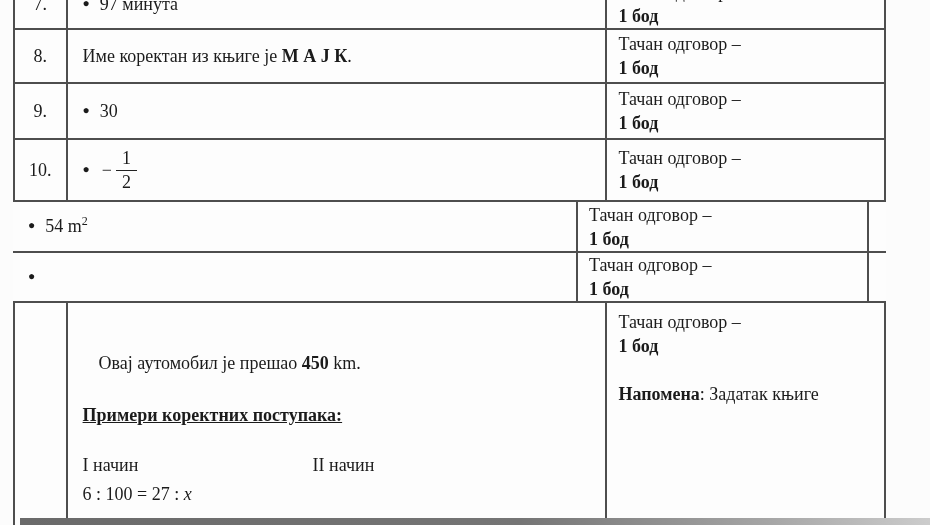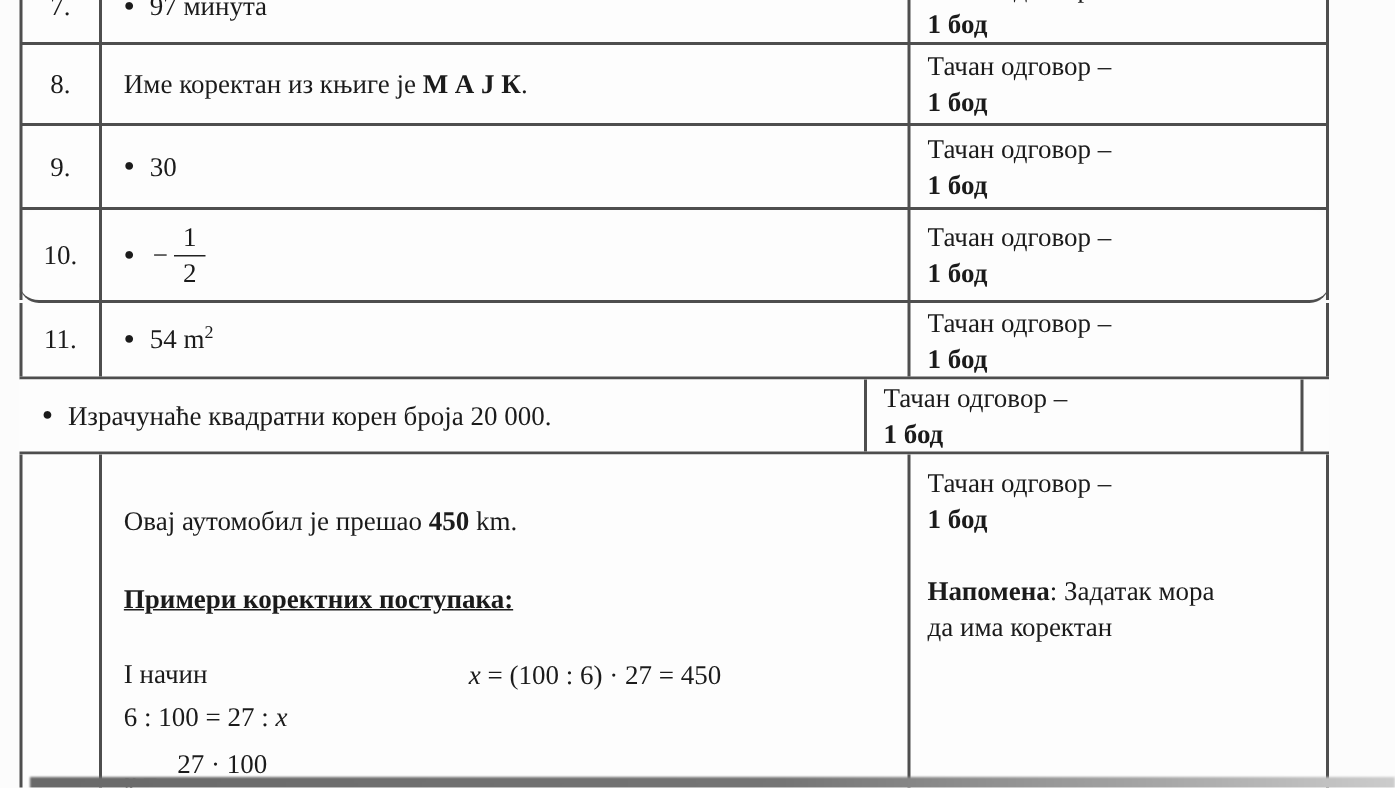--- a/index.html
+++ b/index.html
@@ -12,21 +12,21 @@
     position:relative;width:930px;height:525px;background:#fcfcfc;
     font-family:"Liberation Serif","DejaVu Serif",serif;color:var(--txt);
   }
   .table{
     position:absolute;left:13px;top:0;width:873px;display:flex;flex-direction:column;
   }
   .row{display:flex;border-bottom:2px solid var(--bc);background:#fdfdfd;}
   .r7{height:28px;}
   .r8{height:52px;}
   .r9{height:54px;}
-  .r10{height:60px;border-radius:13px;}
+  .r10{height:60px;}
   .r11{height:49px;}
   .r12{height:48px;}
   .r13{height:227px;border-bottom:none;}
   .cell{box-sizing:border-box;overflow:hidden;}
   .num{
     width:57px;border-left:2px solid var(--bc);border-right:2px solid var(--bc);
     display:flex;justify-content:center;align-items:center;font-size:18px;
   }
   .content{
     width:565px;border-right:2px solid var(--bc);
@@ -46,21 +46,21 @@
   .r7 .points{justify-content:flex-start;}
   .r7 .pts-shift{margin-top:-20px;}
   
   .fraction{display:inline-block;text-align:center;vertical-align:middle;}
   .fraction .fnum{display:block;border-bottom:1.5px solid #222;padding:0 6px 1px 6px;}
   .fraction .fden{display:block;padding-top:1px;}
   .minus{margin:0 4px 0 2px;}
   sup.sq{font-size:12px;vertical-align:super;line-height:0;}
   
   .r13 .content{display:block;padding:32px 0 0 15px;}
-  .sentence{margin:0;line-height:24px;}
+  .sentence{margin:16px;line-height:24px;}
   .examples-title{margin:28px 0 0 0;font-weight:bold;line-height:24px;text-decoration:underline;}
   .methods{display:flex;margin-top:26px;}
   .method-1{width:230px;}
   .method-2{flex:1;}
   .m-title{font-weight:normal;line-height:24px;margin-bottom:4px;}
   .eq{line-height:26px;}
   .eq-frac{display:flex;align-items:center;margin-top:8px;}
   .eq-frac .fraction{margin-left:7px;}
   .var{font-style:italic;}
   .r13 .points{justify-content:flex-start;padding-top:7px;}
@@ -135,37 +135,33 @@
           <span class="fden">2</span>
         </span>
       </div>
       <div class="cell points">
         <div>Тачан одговор –</div>
         <div class="bold">1 бод</div>
       </div>
     </div>
 
     <div class="row r11">
-      <div class="cell num">
-        <span>11.</span>
-      </div>
       <div class="cell content">
         <span class="bullet">●</span>
         <span><span>54 m</span><sup class="sq">2</sup></span>
       </div>
       <div class="cell points">
         <div>Тачан одговор –</div>
         <div class="bold">1 бод</div>
       </div>
     </div>
 
     <div class="row r12">
       <div class="cell content">
         <span class="bullet">●</span>
-        <span>Израчунаће квадратни корен броја 20 000.</span>
       </div>
       <div class="cell points">
         <div>Тачан одговор –</div>
         <div class="bold">1 бод</div>
       </div>
     </div>
 
     <div class="row r13">
       <div class="cell num">
         <span></span>
@@ -179,30 +175,29 @@
             <div class="eq"><span>6 : 100 = 27 : </span><span class="var">x</span></div>
             <div class="eq-frac">
               <span><span class="var">x</span><span> = </span></span>
               <span class="fraction">
                 <span class="fnum">27 · 100</span>
                 <span class="fden">6</span>
               </span>
             </div>
           </div>
           <div class="method-2">
-            <div class="eq"><span class="var">x</span><span> = (100 : 6) · 27 = 450</span></div>
+            <div class="m-title">II начин</div>
           </div>
         </div>
       </div>
       <div class="cell points">
         <div>Тачан одговор –</div>
         <div class="bold">1 бод</div>
         <div class="note">
-          <div><span class="bold">Напомена</span><span>: Задатак мора</span></div>
-          <div>да има коректан</div>
+          <div><span class="bold">Напомена</span><span>: Задатак књиге</span></div>
         </div>
       </div>
     </div>
 
   </div>
 
   <div class="bottom-band"></div>
 </div>
 
 </body></html>

